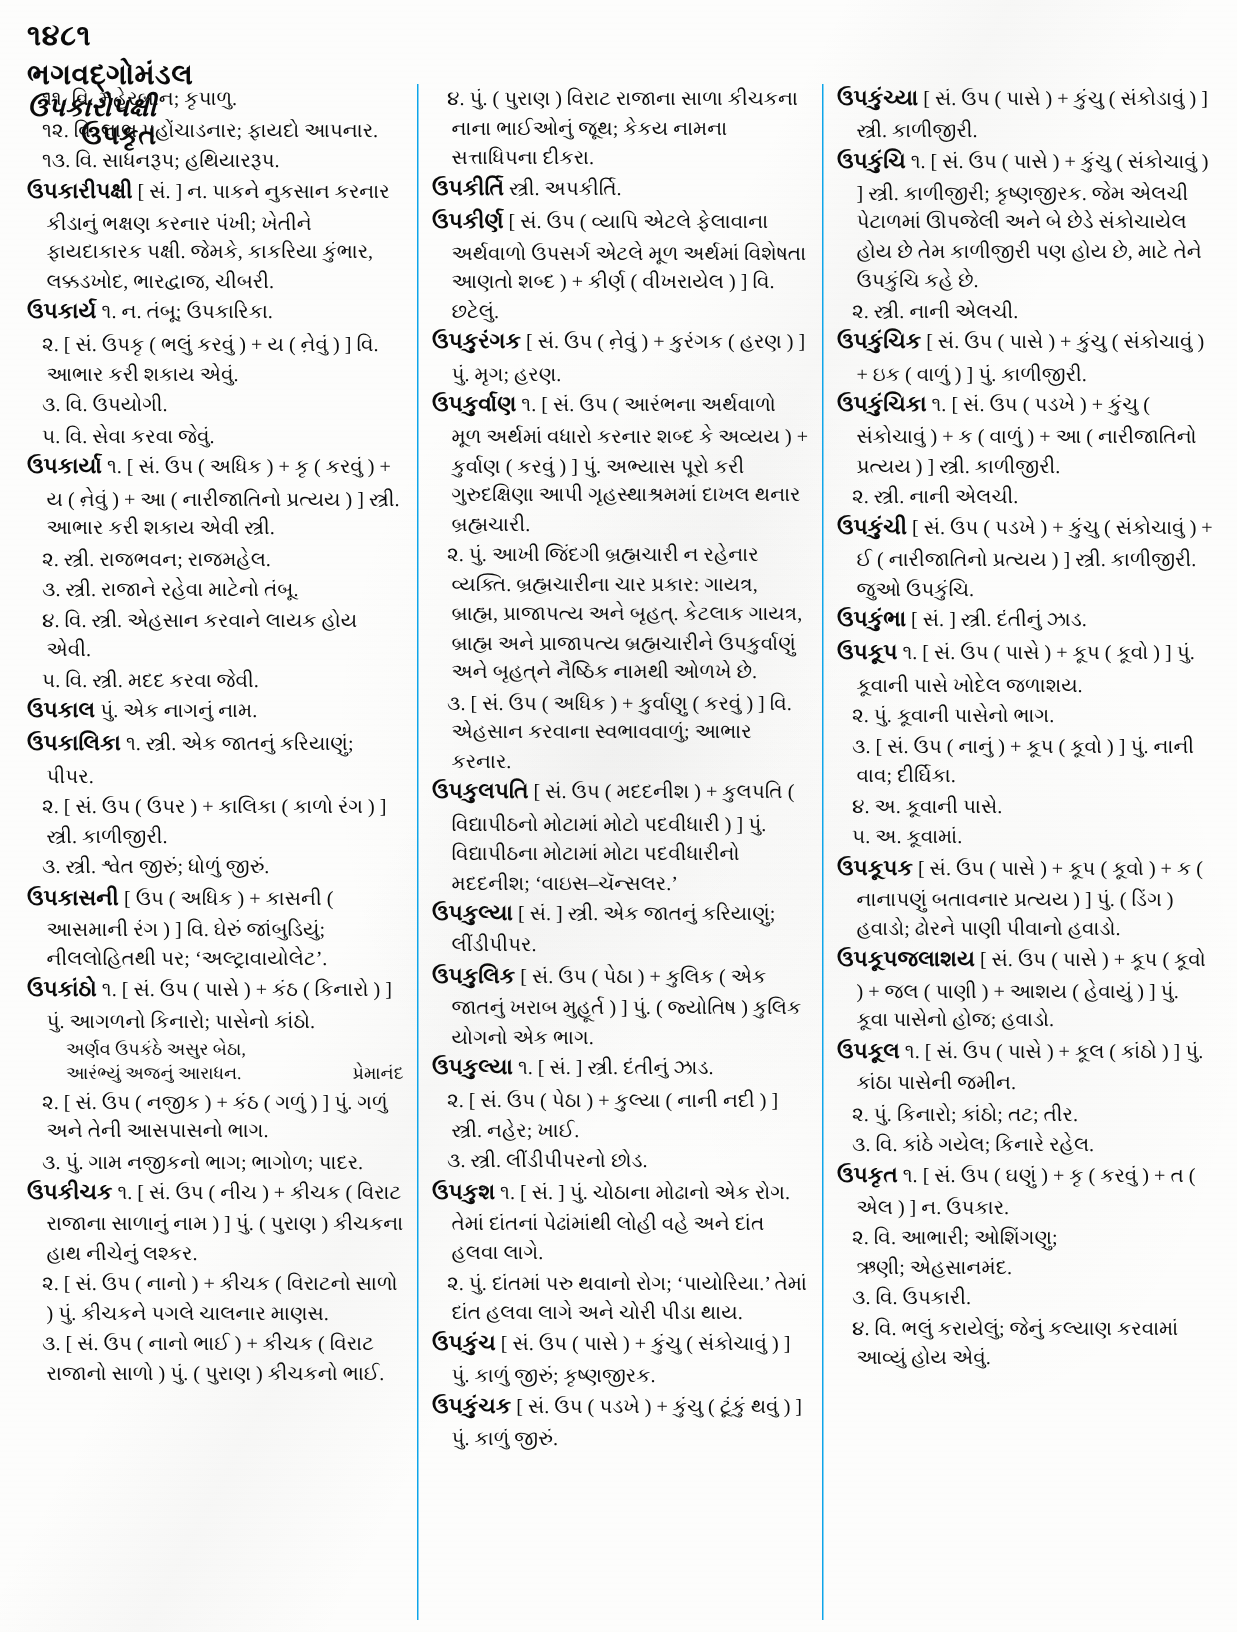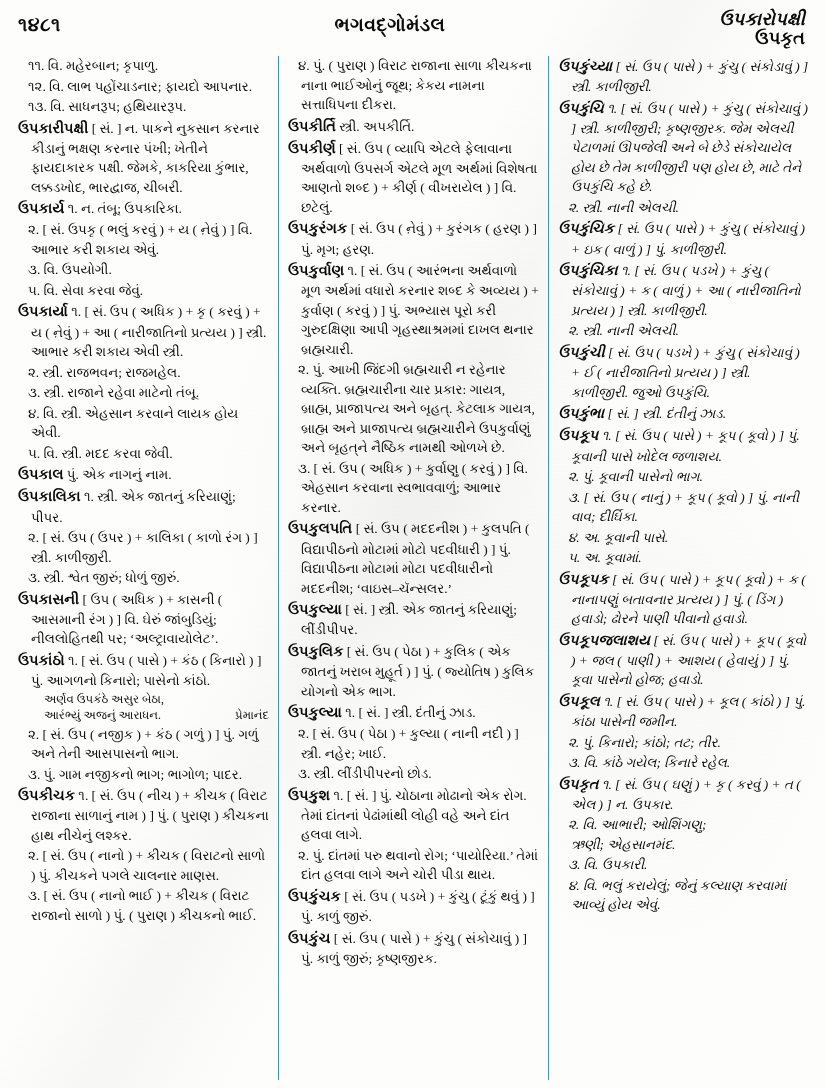--- a/index.html
+++ b/index.html
@@ -27,21 +27,21 @@
   .grain{
     position:absolute;inset:0;pointer-events:none;opacity:.5;z-index:4;
     background-image:
       repeating-linear-gradient(0deg, rgba(0,0,0,.012) 0px, rgba(0,0,0,0) 2px, rgba(0,0,0,0) 4px);
   }
 
   
   .runhead{
     position:relative;z-index:5;
     display:flex;align-items:flex-start;justify-content:space-between;
-    height:44px;padding:0 6px 0 4px;box-sizing:border-box;
+    height:44px;padding:0 6px 0 4px;box-sizing:border-box;flex-direction:column;
   }
   .rh-folio{font-size:19px;font-weight:700;letter-spacing:.5px;padding-top:4px;}
   .rh-center{font-size:19px;font-weight:700;padding-top:4px;letter-spacing:.3px;}
   .rh-right{text-align:right;line-height:1.08;}
   .rh-right .rh-a{font-size:18px;font-weight:700;display:block;font-style:italic;}
   .rh-right .rh-b{font-size:18px;font-weight:700;display:block;}
 
   
   .cols{
     position:relative;z-index:5;
@@ -51,21 +51,21 @@
   }
   .col{
     flex:1 1 0;
     padding:0 9px;
     box-sizing:border-box;
     font-size:13.4px;
     line-height:1.455;
     position:relative;
   }
   .col.sep{border-right:1px solid #0ea5e9;}
-  .col:last-child{padding-right:2px;font-style:italic;}
+  .col:last-child{padding-right:2px;}
   .col:first-child{padding-left:4px;}
 
   .entry{margin:0 0 1px 0;}
 
   
   .hang{padding-left:13px;text-indent:-13px;}
   .num{padding-left:13px;text-indent:-3px;}
   .hw-big{font-weight:700;font-size:14.6px;}
   .quote{
     padding-left:26px;font-size:11.7px;line-height:1.42;
@@ -131,22 +131,22 @@
         <p class="entry num">૨. પું. આખી જિંદગી બ્રહ્મચારી ન રહેનાર વ્યક્તિ. બ્રહ્મચારીના ચાર પ્રકાર: ગાયત્ર, બ્રાહ્મ, પ્રાજાપત્ય અને બૃહત્. કેટલાક ગાયત્ર, બ્રાહ્મ અને પ્રાજાપત્ય બ્રહ્મચારીને ઉપકુર્વાણું અને બૃહત્‌ને નૈષ્ઠિક નામથી ઓળખે છે.</p>
         <p class="entry num">૩. [ સં. ઉપ ( અધિક ) + કુર્વાણુ ( કરવું ) ] વિ. એહસાન કરવાના સ્વભાવવાળું; આભાર કરનાર.</p>
         <p class="entry hang"><span class="hw-big">ઉપકુલપતિ</span><span> [ સં. ઉપ ( મદદનીશ ) + કુલપતિ ( વિદ્યાપીઠનો મોટામાં મોટો પદવીધારી ) ] પું. વિદ્યાપીઠના મોટામાં મોટા પદવીધારીનો મદદનીશ; ‘વાઇસ–ચૅન્સલર.’</span></p>
         <p class="entry hang"><span class="hw-big">ઉપકુલ્યા</span><span> [ સં. ] સ્ત્રી. એક જાતનું કરિયાણું; લીંડીપીપર.</span></p>
         <p class="entry hang"><span class="hw-big">ઉપકુલિક</span><span> [ સં. ઉપ ( પેઠા ) + કુલિક ( એક જાતનું ખરાબ મુહૂર્ત ) ] પું. ( જ્યોતિષ ) કુલિક યોગનો એક ભાગ.</span></p>
         <p class="entry hang"><span class="hw-big">ઉપકુલ્યા</span><span> ૧. [ સં. ] સ્ત્રી. દંતીનું ઝાડ.</span></p>
         <p class="entry num">૨. [ સં. ઉપ ( પેઠા ) + કુલ્યા ( નાની નદી ) ] સ્ત્રી. નહેર; ખાઈ.</p>
         <p class="entry num">૩. સ્ત્રી. લીંડીપીપરનો છોડ.</p>
         <p class="entry hang"><span class="hw-big">ઉપકુશ</span><span> ૧. [ સં. ] પું. ચોઠાના મોઢાનો એક રોગ. તેમાં દાંતનાં પેઢાંમાંથી લોહી વહે અને દાંત હલવા લાગે.</span></p>
         <p class="entry num">૨. પું. દાંતમાં પરુ થવાનો રોગ; ‘પાયોરિયા.’ તેમાં દાંત હલવા લાગે અને ચોરી પીડા થાય.</p>
+        <p class="entry hang"><span class="hw-big">ઉપકુંચ</span><span> [ સં. ઉપ ( પાસે ) + કુંચુ ( સંકોચાવું ) ] પું. કાળું જીરું; કૃષ્ણજીરક.</span></p>
         <p class="entry hang"><span class="hw-big">ઉપકુંચક</span><span> [ સં. ઉપ ( પડખે ) + કુંચુ ( ટૂંકું થવું ) ] પું. કાળું જીરું.</span></p>
-        <p class="entry hang"><span class="hw-big">ઉપકુંચ</span><span> [ સં. ઉપ ( પાસે ) + કુંચુ ( સંકોચાવું ) ] પું. કાળું જીરું; કૃષ્ણજીરક.</span></p>
       </div>
     <div class="col" id="col-2">
         <p class="entry hang"><span class="hw-big">ઉપકુંચ્યા</span><span> [ સં. ઉપ ( પાસે ) + કુંચુ ( સંકોડાવું ) ] સ્ત્રી. કાળીજીરી.</span></p>
         <p class="entry hang"><span class="hw-big">ઉપકુંચિ</span><span> ૧. [ સં. ઉપ ( પાસે ) + કુંચુ ( સંકોચાવું ) ] સ્ત્રી. કાળીજીરી; કૃષ્ણજીરક. જેમ એલચી પેટાળમાં ઊપજેલી અને બે છેડે સંકોચાયેલ હોય છે તેમ કાળીજીરી પણ હોય છે, માટે તેને ઉપકુંચિ કહે છે.</span></p>
         <p class="entry num">૨. સ્ત્રી. નાની એલચી.</p>
         <p class="entry hang"><span class="hw-big">ઉપકુંચિક</span><span> [ સં. ઉપ ( પાસે ) + કુંચુ ( સંકોચાવું ) + ઇક ( વાળું ) ] પું. કાળીજીરી.</span></p>
         <p class="entry hang"><span class="hw-big">ઉપકુંચિકા</span><span> ૧. [ સં. ઉપ ( પડખે ) + કુંચુ ( સંકોચાવું ) + ક ( વાળું ) + આ ( નારીજાતિનો પ્રત્યય ) ] સ્ત્રી. કાળીજીરી.</span></p>
         <p class="entry num">૨. સ્ત્રી. નાની એલચી.</p>
         <p class="entry hang"><span class="hw-big">ઉપકુંચી</span><span> [ સં. ઉપ ( પડખે ) + કુંચુ ( સંકોચાવું ) + ઈ ( નારીજાતિનો પ્રત્યય ) ] સ્ત્રી. કાળીજીરી. જુઓ ઉપકુંચિ.</span></p>
         <p class="entry hang"><span class="hw-big">ઉપકુંભા</span><span> [ સં. ] સ્ત્રી. દંતીનું ઝાડ.</span></p>

